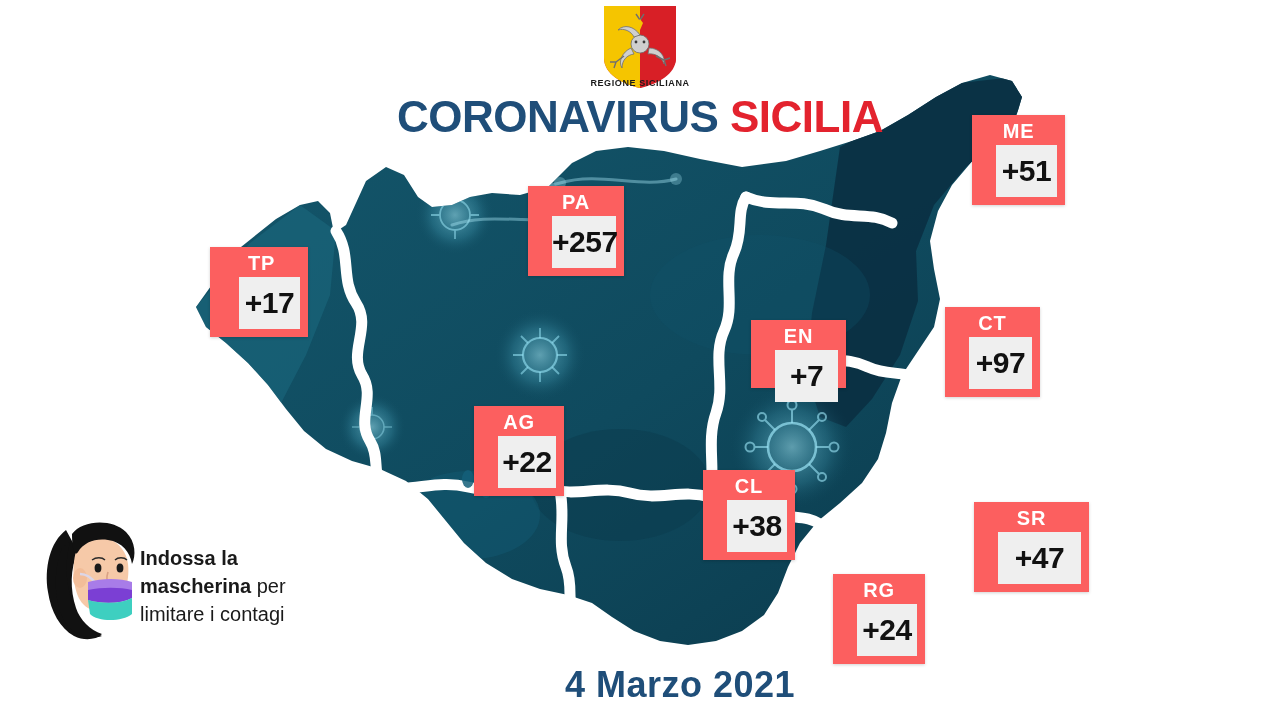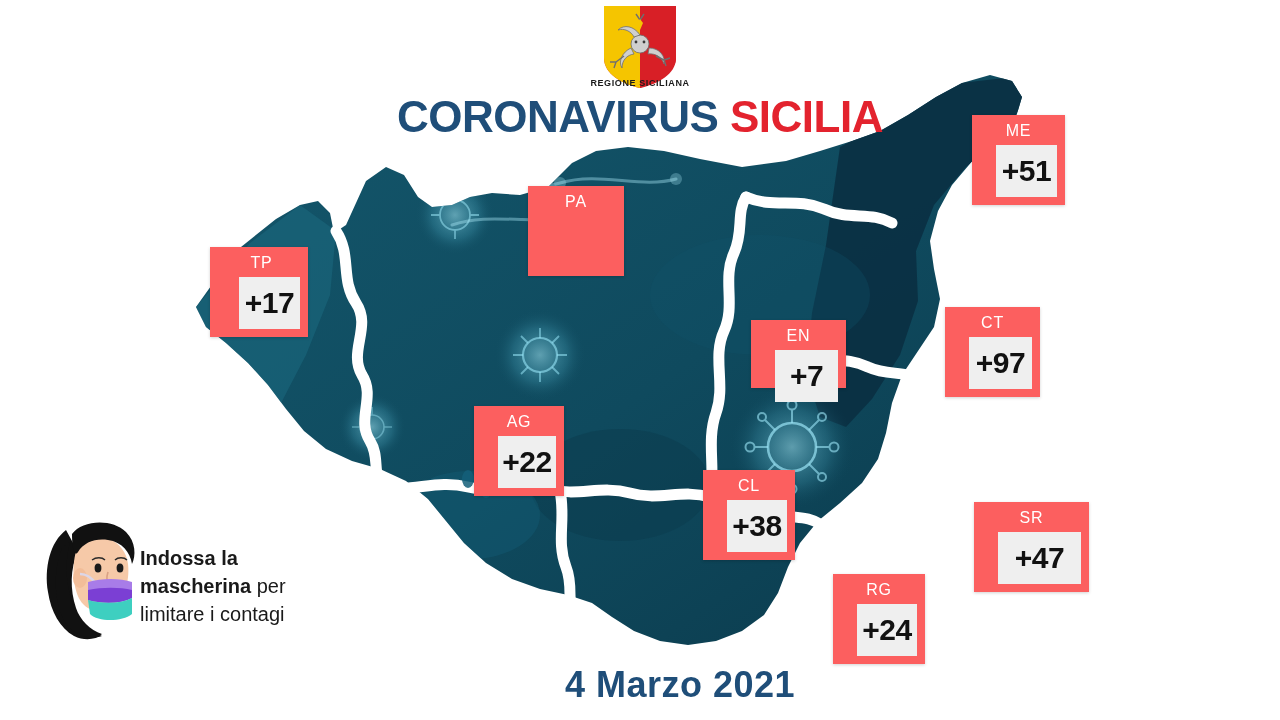--- a/index.html
+++ b/index.html
@@ -66,22 +66,22 @@
     position: absolute;
     background: #fc5f5f;
     box-sizing: border-box;
     padding: 6px 8px 8px 8px;
     box-shadow: 0 1px 3px rgba(0,0,0,0.18);
   }
   .callout .code {
     display: block;
     text-align: center;
     color: #ffffff;
-    font-weight: normal;
-    font-size: 16px;
+    font-weight: bold;
+    font-size: 20px;
     letter-spacing: 0.8px;
     line-height: 20px;
     margin-bottom: 4px;
   }
   .callout .val {
     display: block;
     background: #efefef;
     color: #111111;
     text-align: center;
     font-weight: bold;
@@ -305,20 +305,21 @@
     <span class="t-blue">CORONAVIRUS</span><span>&nbsp;</span><span class="t-red">SICILIA</span>
   </div>
 
   <div id="callouts">
       <div class="callout" style="left: 210px; top: 247px; width: 98px; height: 90px; padding-left: 13px;">
         <span class="code">TP</span>
         <span class="val">+17</span>
       </div>
       <div class="callout" style="left: 528px; top: 186px; width: 96px; height: 90px;">
         <span class="code">PA</span>
+        <span class="val">+257</span>
       </div>
       <div class="callout" style="left: 972px; top: 115px; width: 93px; height: 90px;">
         <span class="code">ME</span>
         <span class="val">+51</span>
       </div>
       <div class="callout" style="left: 751px; top: 320px; width: 95px; height: 68px;">
         <span class="code">EN</span>
         <span class="val">+7</span>
       </div>
       <div class="callout" style="left: 945px; top: 307px; width: 95px; height: 90px;">

